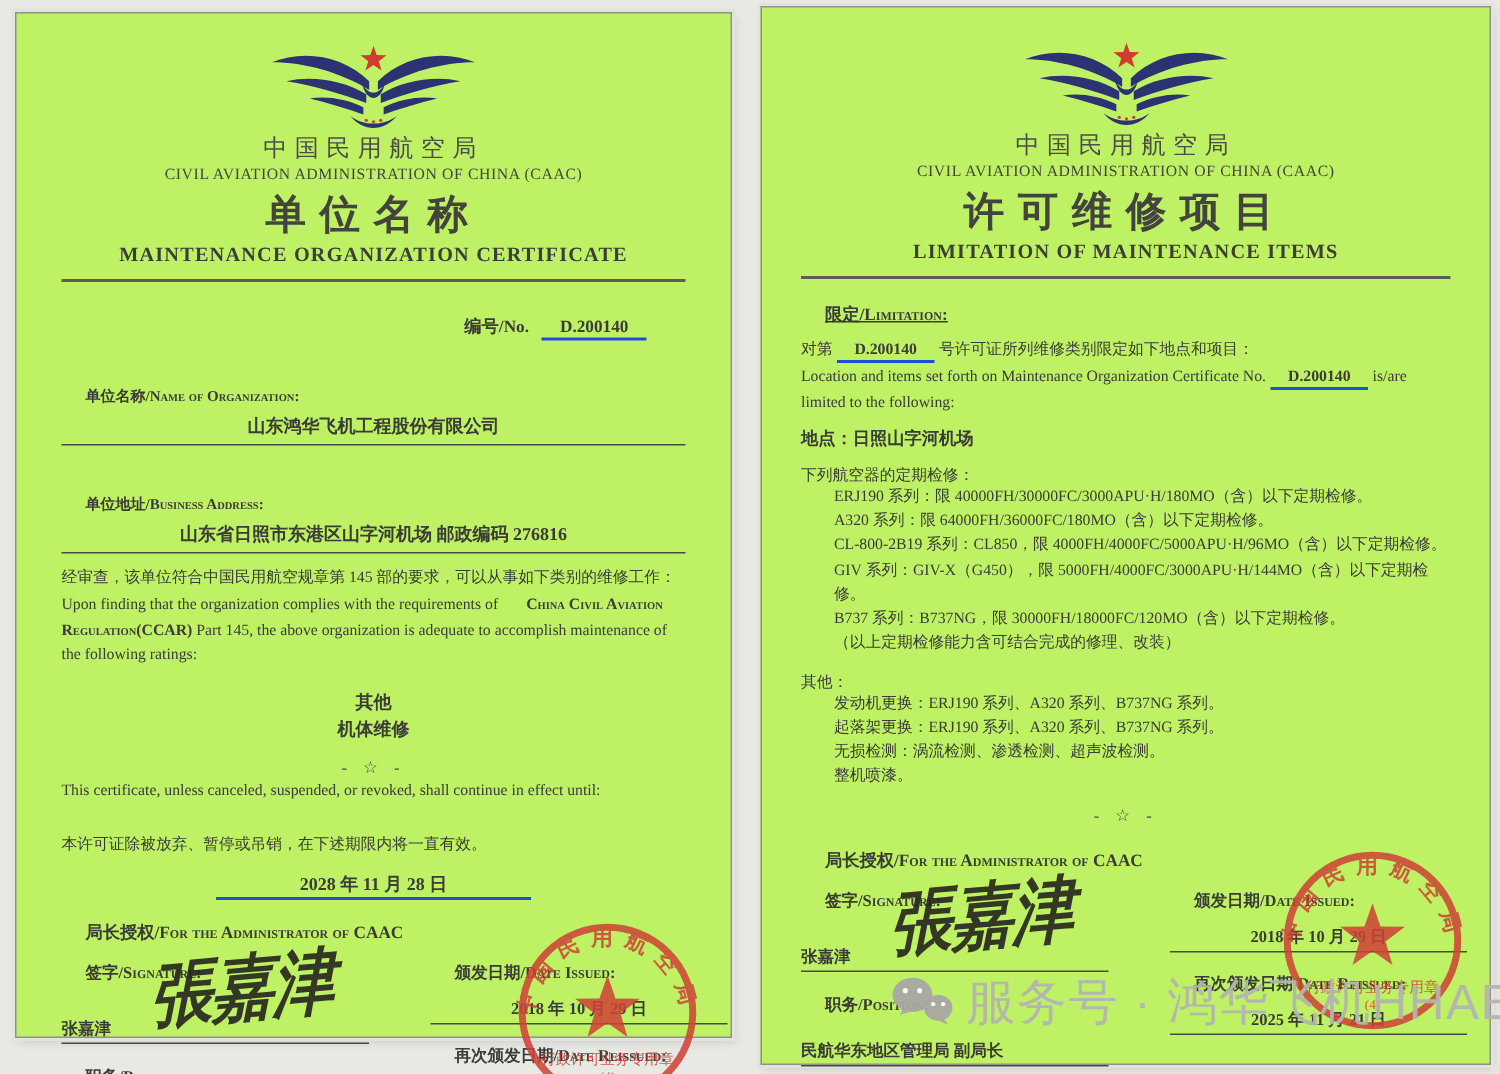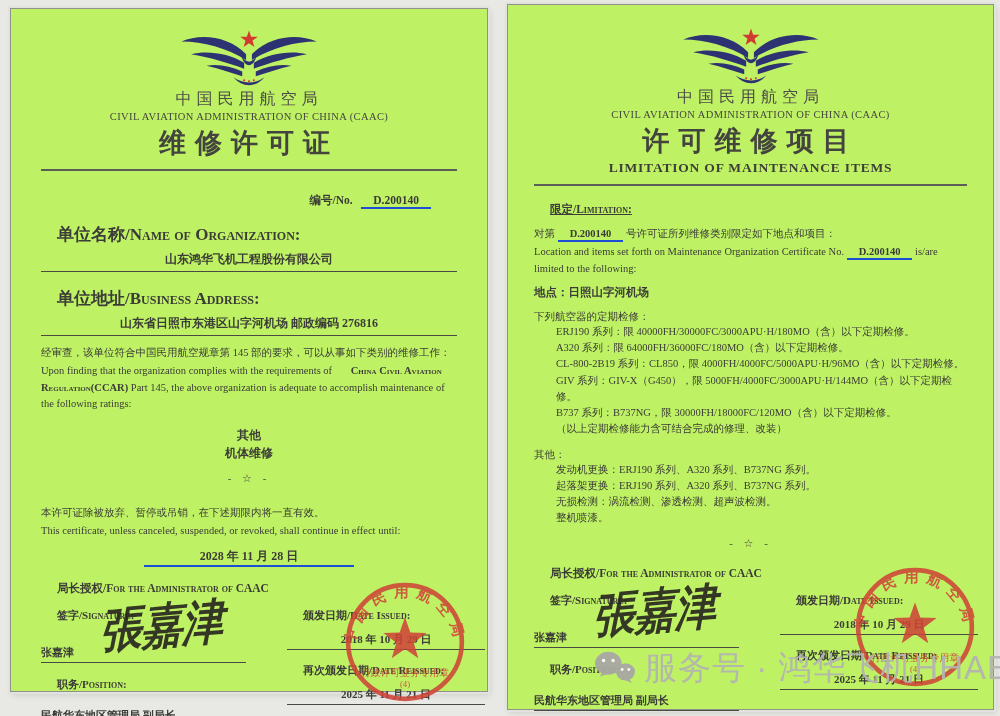--- a/index.html
+++ b/index.html
@@ -28,21 +28,21 @@
   .org-en { text-align:center; font-size:10.5px; font-weight:normal; letter-spacing:0.4px; color:#45453f; margin-top:1px; }
   .title-cn { text-align:center; font-size:27px; font-weight:600; letter-spacing:9px; color:#44443e; margin-top:3px; }
   .title-en { text-align:center; font-size:13.5px; font-weight:bold; letter-spacing:0.8px; color:#3e3e39; margin-top:1px; }
   .rule { border-bottom:2px solid #5d5d57; margin-top:8px; }
 
   .sc { font-variant:small-caps;padding-left:16px; }
   .bold { font-weight:bold; }
 
   .no-row { text-align:right; margin:22px 26px 0 0; font-size:11.5px; font-weight:bold; }
   .uval { border-bottom:2px solid #1d4ed8; padding:0 12px 1px 12px; font-weight:bold; }
-  .field-label { font-size:17px; font-weight:bold; margin-top:15px; }
+  .field-label { font-size:10px; font-weight:bold; margin-top:32px; }
   .center-val {
     text-align:center; font-size:12px; font-weight:bold;
     border-bottom:1px solid #4a4a44; padding-bottom:3px; margin-top:5px;
   }
   .para { font-size:10.5px; line-height:1.55; margin-top:9px; }
   .para.cn { font-size:10.5px; }
   .para.en { margin-top:2px; }
 
   .ratings { text-align:center; margin-top:14px; font-size:12px; font-weight:bold; line-height:1.5; }
   .star-div { text-align:center; font-size:11px; margin-top:10px; color:#4a4a44; letter-spacing:4px; }
@@ -105,21 +105,22 @@
           <path d="M59 50 C 68 57, 82 57, 91 50 C 82 61, 68 61, 59 50 Z"></path>
         </g>
         <polygon fill="#d23b2f" points="75,1.5 77.2,7.9 84,8.1 78.6,12.2 80.6,18.7 75,14.8 69.4,18.7 71.4,12.2 66,8.1 72.8,7.9"></polygon>
         <circle cx="70" cy="53" r="1.1" fill="#d23b2f"></circle>
         <circle cx="75" cy="54" r="1.1" fill="#d23b2f"></circle>
         <circle cx="80" cy="53" r="1.1" fill="#d23b2f"></circle>
       </svg>
 
       <div class="org-cn">中国民用航空局</div>
       <div class="org-en">CIVIL AVIATION ADMINISTRATION OF CHINA (CAAC)</div>
-      <div class="title-cn">维修许可证</div>
+      <div class="title-cn">单位名称</div>
+      <div class="title-en">MAINTENANCE ORGANIZATION CERTIFICATE</div>
       <div class="rule"></div>
 
       <div class="no-row">
         <span>编号/No.</span>&nbsp;&nbsp;
         <span class="uval">D.200140</span>
       </div>
 
       <div class="field-label sc">单位名称/Name of Organization:</div>
       <div class="center-val">山东鸿华飞机工程股份有限公司</div>
 
@@ -128,22 +129,22 @@
 
       <p class="para cn">经审查，该单位符合中国民用航空规章第 145 部的要求，可以从事如下类别的维修工作：</p>
       <p class="para en"><span>Upon finding that the organization complies with the requirements of </span><span class="sc bold">China Civil Aviation Regulation(CCAR)</span><span> Part 145, the above organization is adequate to accomplish maintenance of the following ratings:</span></p>
 
       <div class="ratings">
         <div>其他</div>
         <div>机体维修</div>
       </div>
       <div class="star-div">-  ☆  -</div>
 
+      <p class="para en">This certificate, unless canceled, suspended, or revoked, shall continue in effect until:</p>
       <p class="para cn validity">本许可证除被放弃、暂停或吊销，在下述期限内将一直有效。</p>
-      <p class="para en">This certificate, unless canceled, suspended, or revoked, shall continue in effect until:</p>
       <div class="until">
         <span class="uval">2028 年 11 月 28 日</span>
       </div>
 
       <div class="admin sc">局长授权/For the Administrator of CAAC</div>
 
       <div class="sig-block">
         <div class="sig-col-l">
           <div class="slabel sc">签字/Signature:</div>
           <div class="uline name"><span>张嘉津</span></div>

